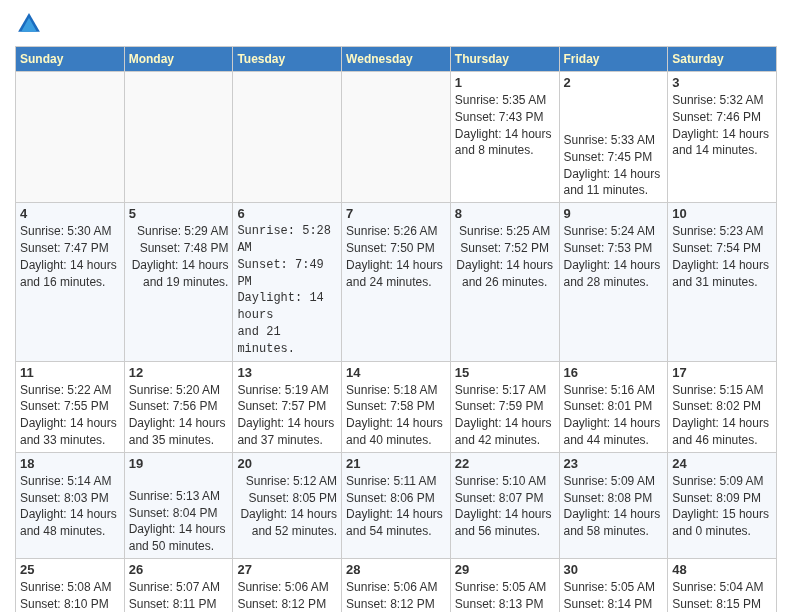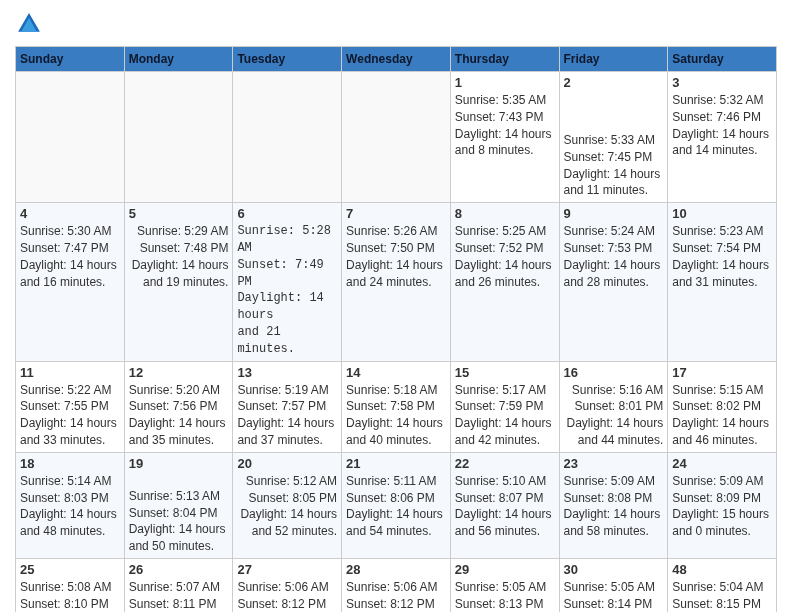--- a/index.html
+++ b/index.html
@@ -50,21 +50,21 @@
       font-size: 14px;
       color: #333;
     }
     table {
       width: 100%;
       border-collapse: collapse;
       table-layout: fixed;
     }
     thead tr th {
       background-color: #3a7cc1;
-      color: #0f172a;
+      color: #fef9c3;
       font-size: 12px;
       font-weight: bold;
       padding: 5px 4px;
       text-align: left;
       border: 1px solid #ccc;
     }
     tbody tr td {
       border: 1px solid #ccc;
       vertical-align: top;
       padding: 3px 4px;
@@ -174,21 +174,21 @@
           </td>
           <td>
             <div class="day-number">7</div>
             <div class="day-info" style="white-space: pre-line;">Sunrise: 5:26 AM
 Sunset: 7:50 PM
 Daylight: 14 hours
 and 24 minutes.</div>
           </td>
           <td>
             <div class="day-number">8</div>
-            <div class="day-info" style="white-space: pre-line;">Sunrise: 5:25 AM
+            <div class="day-info" style="white-space: pre-line; text-align: center;">Sunrise: 5:25 AM
 Sunset: 7:52 PM
 Daylight: 14 hours
 and 26 minutes.</div>
           </td>
           <td>
             <div class="day-number">9</div>
             <div class="day-info" style="white-space: pre-line;">Sunrise: 5:24 AM
 Sunset: 7:53 PM
 Daylight: 14 hours
 and 28 minutes.</div>
@@ -232,21 +232,21 @@
           </td>
           <td>
             <div class="day-number">15</div>
             <div class="day-info" style="white-space: pre-line;">Sunrise: 5:17 AM
 Sunset: 7:59 PM
 Daylight: 14 hours
 and 42 minutes.</div>
           </td>
           <td>
             <div class="day-number">16</div>
-            <div class="day-info" style="white-space: pre-line; text-align: right;">Sunrise: 5:16 AM
+            <div class="day-info" style="white-space: pre-line;">Sunrise: 5:16 AM
 Sunset: 8:01 PM
 Daylight: 14 hours
 and 44 minutes.</div>
           </td>
           <td>
             <div class="day-number">17</div>
             <div class="day-info" style="white-space: pre-line;">Sunrise: 5:15 AM
 Sunset: 8:02 PM
 Daylight: 14 hours
 and 46 minutes.</div>

